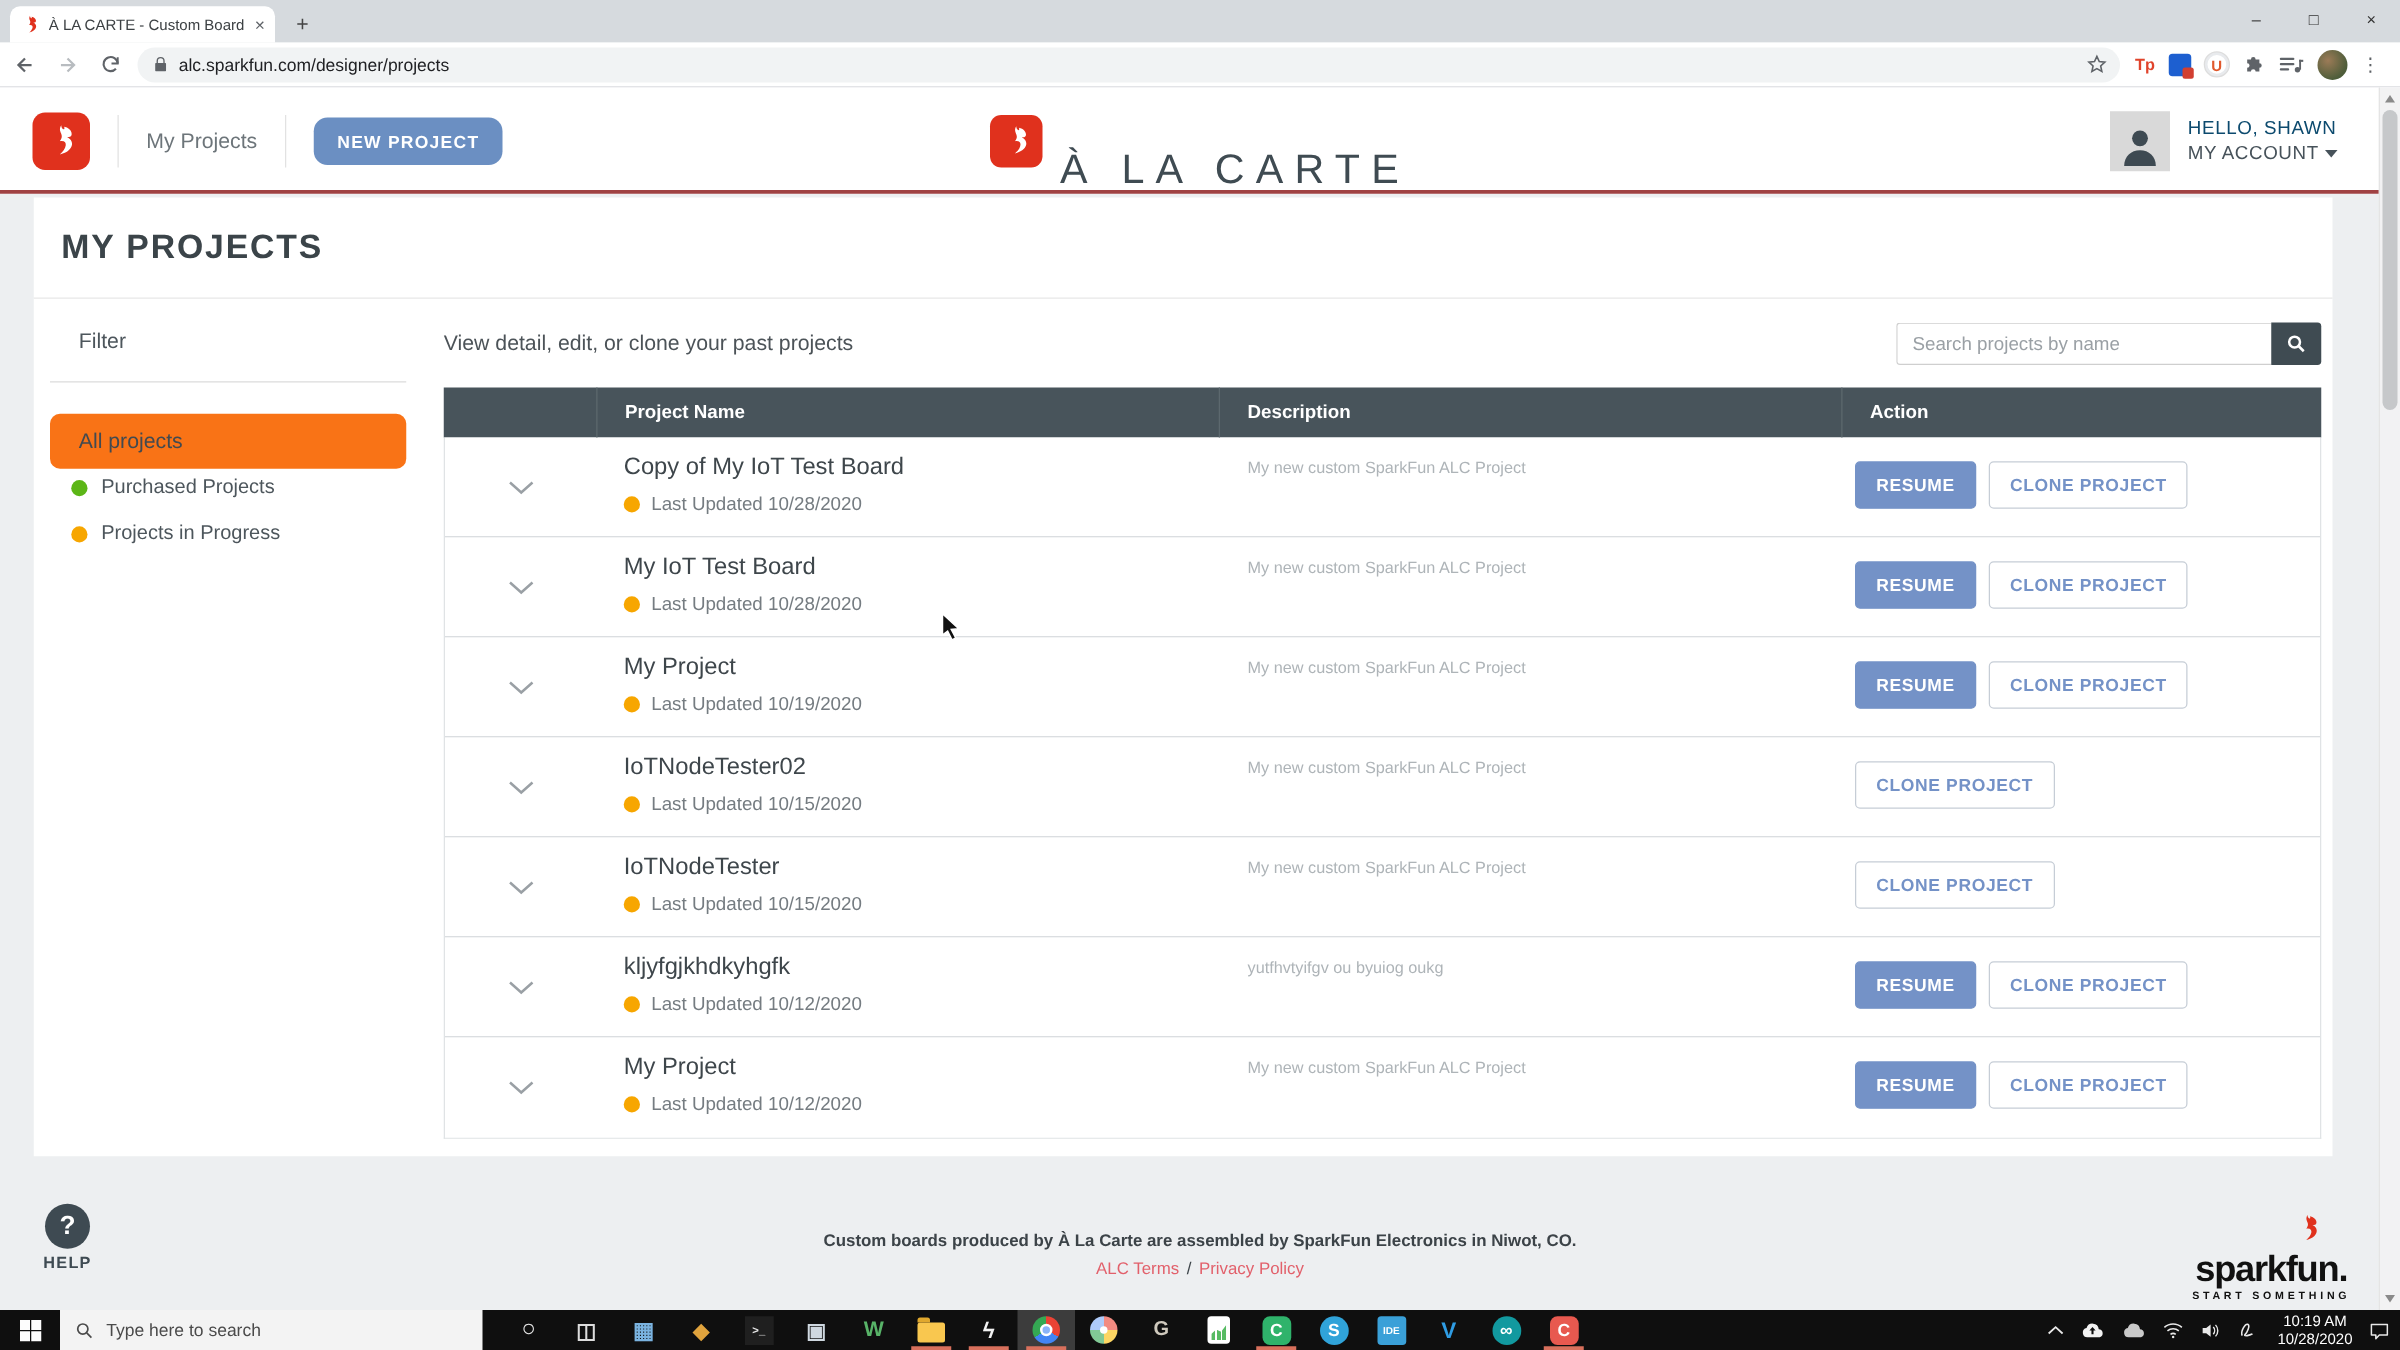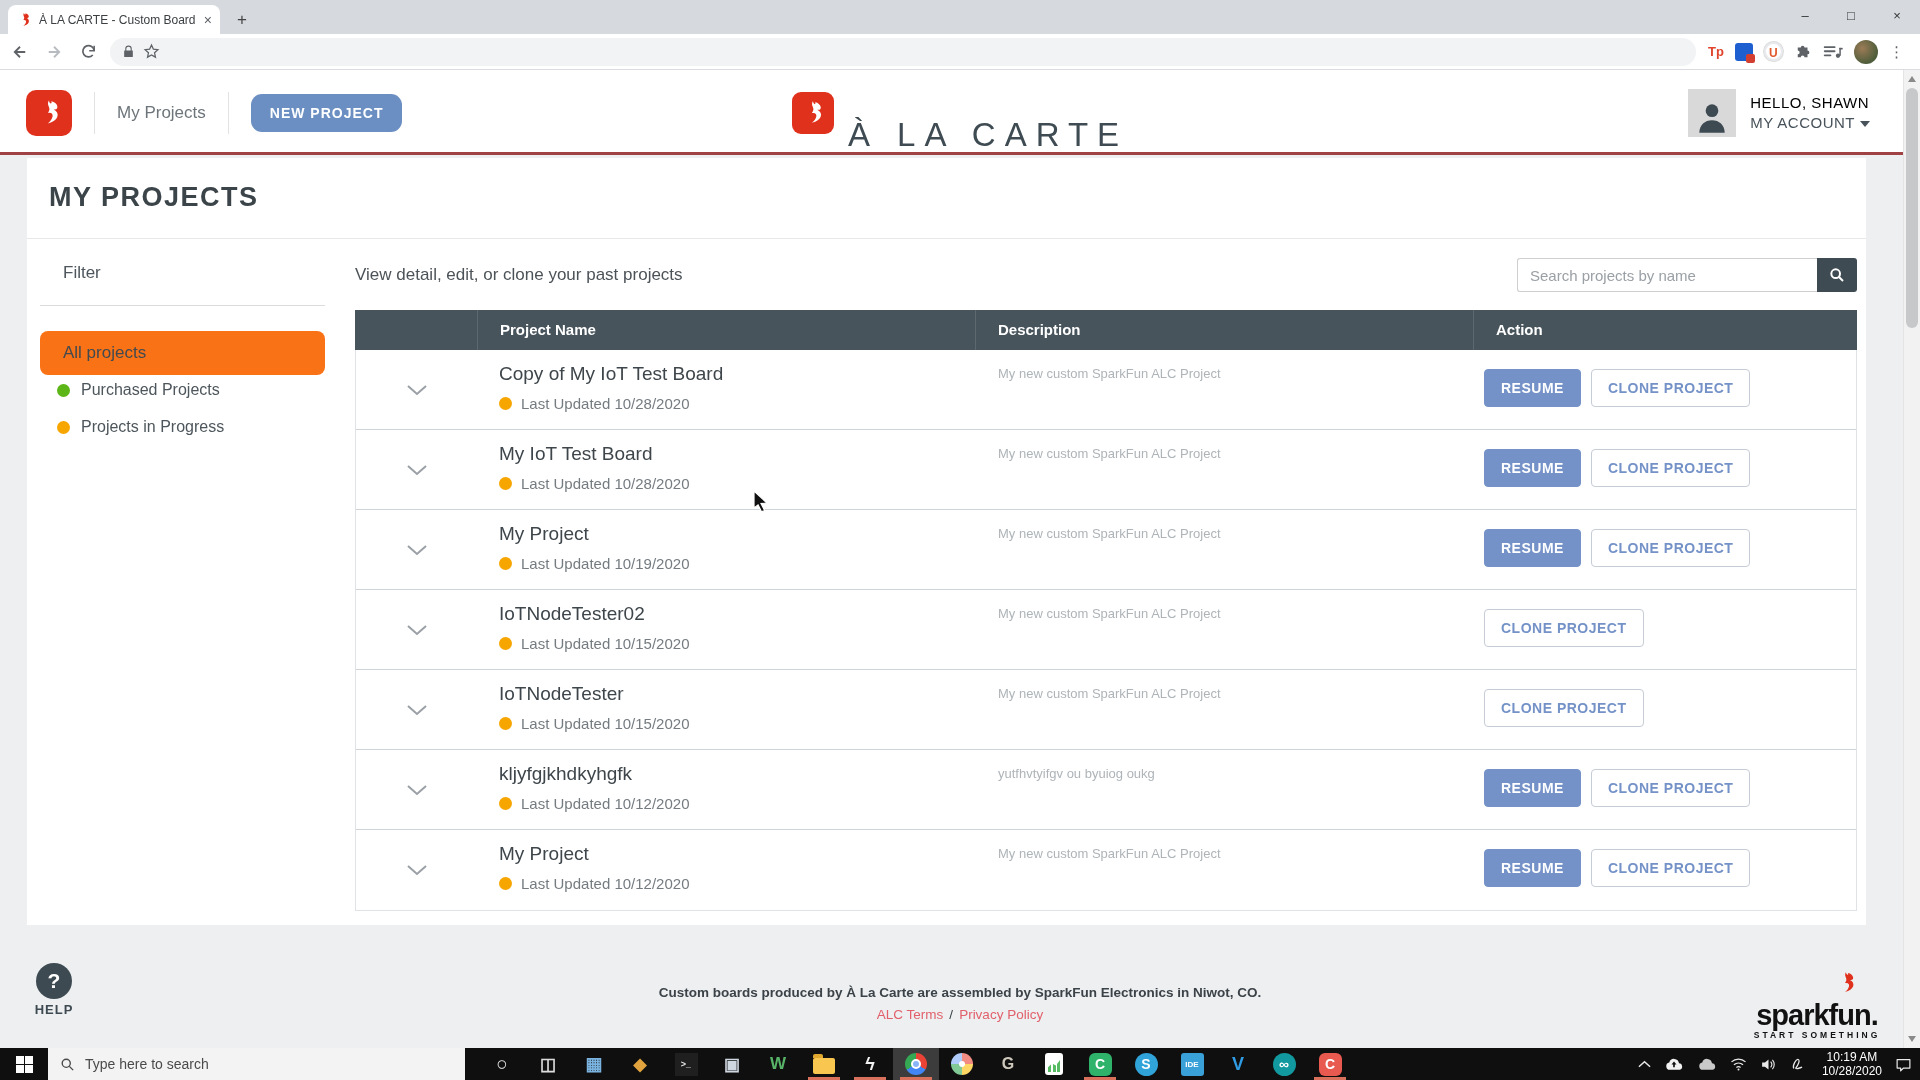--- a/index.html
+++ b/index.html
@@ -31,21 +31,21 @@
   .sh-left { position:absolute; left:26px; top:0; height:85px; display:flex; align-items:center; gap:22px; }
   .logo-sq { width:46px; height:46px; background:#e0311d; border-radius:10px; display:flex; align-items:center; justify-content:center; }
   .vsep { width:1px; height:42px; background:#e2e2e2; }
   .nav-myprojects { font-size:17px; color:#6d757a; }
   .btn-newproject { background:#6b8fc2; color:#fff; border:none; font-weight:bold; font-size:14px; letter-spacing:1px; padding:11px 19px; border-radius:11px; font-family:inherit; }
   .sh-center { position:absolute; left:0; top:0; width:1920px; height:85px; display:flex; align-items:center; justify-content:center; gap:14px; pointer-events:none; }
   .logo-sq.center { width:42px; height:42px; border-radius:9px; }
   .brand { font-size:33px; color:#3f4b52; letter-spacing:9px; font-weight:500;margin-top:44px; }
   .sh-right { position:absolute; right:50px; top:0; height:85px; display:flex; align-items:center; gap:14px; }
   .avatar-big { width:48px; height:48px; background:#d9d9d9; display:flex; align-items:flex-end; justify-content:center; overflow:hidden; }
-  .greet { font-size:15px; color:#000000; letter-spacing:.5px; }
+  .greet { font-size:15px; color:#0c4a6e; letter-spacing:.5px; }
   .acct { font-size:15px; color:#47525a; letter-spacing:.5px; margin-top:3px; }
   .caret { display:inline-block; width:0; height:0; border-left:5px solid transparent; border-right:5px solid transparent; border-top:6px solid #47525a; margin-left:5px; vertical-align:middle; }
 
   
   .card { position:absolute; left:27px; top:158px; width:1839px; height:767px; background:#fff; }
   .page-title { position:absolute; left:22px; top:24px; font-size:27px; font-weight:800; color:#3b4449; letter-spacing:1.5px; }
   .title-hr { position:absolute; left:0; top:80px; width:100%; border-top:1px solid #e8e8e8; }
   .filter-label { position:absolute; left:36px; top:105px; font-size:17px; color:#4d565c; }
   .filter-hr { position:absolute; left:13px; top:147px; width:285px; border-top:1px solid #dcdcdc; }
   .pill { position:absolute; left:13px; top:173px; width:285px; height:44px; background:#f97316; border-radius:8px; font-size:17px; color:#424a50; line-height:44px; padding-left:23px; }
@@ -98,21 +98,21 @@
   .sb-arrow { width:0; height:0; border-left:4px solid transparent; border-right:4px solid transparent; margin:6px auto; }
   .sb-up { border-bottom:6px solid #8a8a8a; }
   .sb-down { border-top:6px solid #8a8a8a; position:absolute; bottom:0; left:4px; }
   .sb-thumb { position:absolute; left:2px; top:18px; width:12px; height:240px; background:#c6c8ca; border-radius:6px; }
 
   
   .taskbar { position:absolute; left:0; top:1048px; width:1920px; height:32px; background:#0f0f0f; display:flex; align-items:stretch; }
   .startbtn { width:48px; display:flex; align-items:center; justify-content:center; }
   .winlogo { display:grid; grid-template-columns:8px 8px; grid-template-rows:8px 8px; gap:1px; }
   .winlogo div { background:#fdfdfd; }
-  .tb-search { width:417px; background:#f3f3f3; display:flex; align-items:center; gap:10px; padding:0 12px; }
+  .tb-search { width:338px; background:#f3f3f3; display:flex; align-items:center; gap:10px; padding:0 12px; }
   .tb-search span { font-size:14px; color:#4a4a4a; }
   .tb-icons { display:flex; align-items:stretch; margin-left:14px; }
   .tbi { width:46px; display:flex; align-items:center; justify-content:center; position:relative; }
   .tbi.running::after { content:""; position:absolute; bottom:0; left:7px; right:7px; height:3px; background:#d8705c; }
   .tbi.active { background:#3c3c3c; }
   .tbg { display:flex; align-items:center; justify-content:center; width:23px; height:23px; font-weight:bold; }
   .folder-ic { width:22px; height:16px; background:#f9c74f; border-radius:2px; position:relative; margin-top:4px; }
   .folder-ic::before { content:""; position:absolute; left:0; top:-4px; width:10px; height:4px; background:#e0a82e; border-radius:2px 2px 0 0; }
   .chrome-ic { width:22px; height:22px; border-radius:50%; background:conic-gradient(#ea4335 0 33%, #4285f4 0 66%, #34a853 0 100%); position:relative; }
   .chrome-ic::after { content:""; position:absolute; left:6px; top:6px; width:10px; height:10px; border-radius:50%; background:#8ab4f8; border:2px solid #fff; box-sizing:border-box; }
@@ -158,20 +158,21 @@
   <div class="navic">
     <svg width="17" height="17" viewBox="0 0 24 24" fill="none" stroke="#5f6368" stroke-width="2.4">
         <path d="M20 11a8 8 0 1 0-2 6"></path>
         <path d="M20 4v7h-7" stroke-width="2.2"></path>
       </svg>
   </div>
   <div class="omnibox">
     <svg width="13" height="15" viewBox="0 0 24 24">
         <path fill="#5f6368" d="M6 10V7a6 6 0 1 1 12 0v3h1a1 1 0 0 1 1 1v10a1 1 0 0 1-1 1H5a1 1 0 0 1-1-1V11a1 1 0 0 1 1-1h1zm2 0h8V7a4 4 0 1 0-8 0v3z"></path>
       </svg>
+    <span class="url">alc.sparkfun.com/designer/projects</span>
     <svg width="17" height="17" viewBox="0 0 24 24" fill="none" stroke="#5f6368" stroke-width="1.8">
         <path d="M12 3l2.7 5.8 6.3.7-4.7 4.3 1.3 6.2-5.6-3.2-5.6 3.2 1.3-6.2L3 9.5l6.3-.7z"></path>
       </svg>
   </div>
   <div class="extrow">
     <span class="extbadge" style="color:#e0442c">Tp</span>
     <span class="ext-lock"></span>
     <span class="ext-u">U</span>
     <svg width="18" height="18" viewBox="0 0 24 24">
         <path fill="#5f6368" d="M4 9h4a2.5 2.5 0 1 1 5 0h4v4a2.5 2.5 0 1 1 0 5v4h-4a2.5 2.5 0 1 0-5 0H4v-4a2.5 2.5 0 1 0 0-5V9z" transform="translate(1 -3)"></path>

